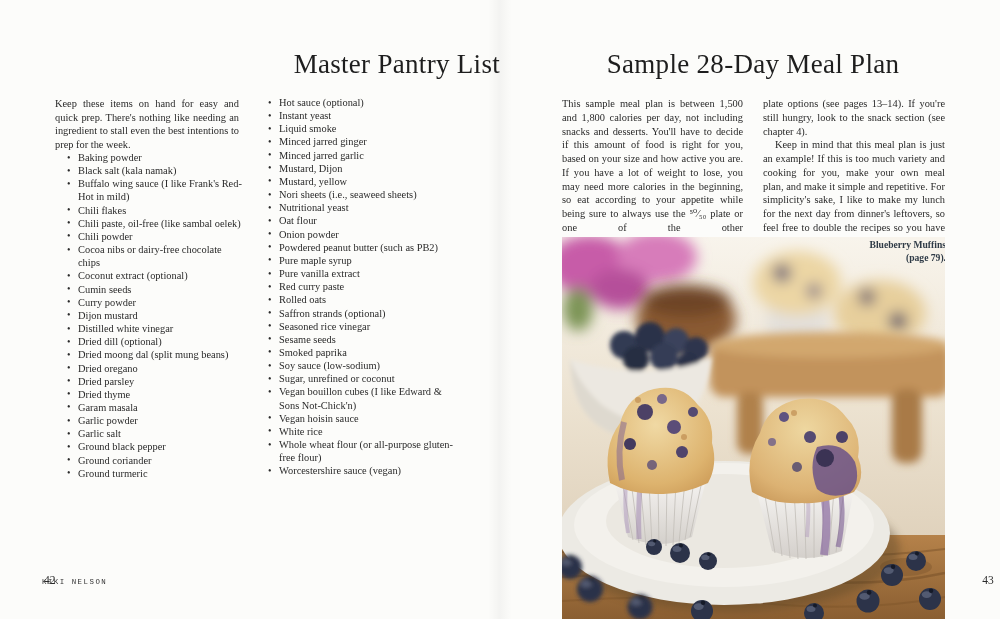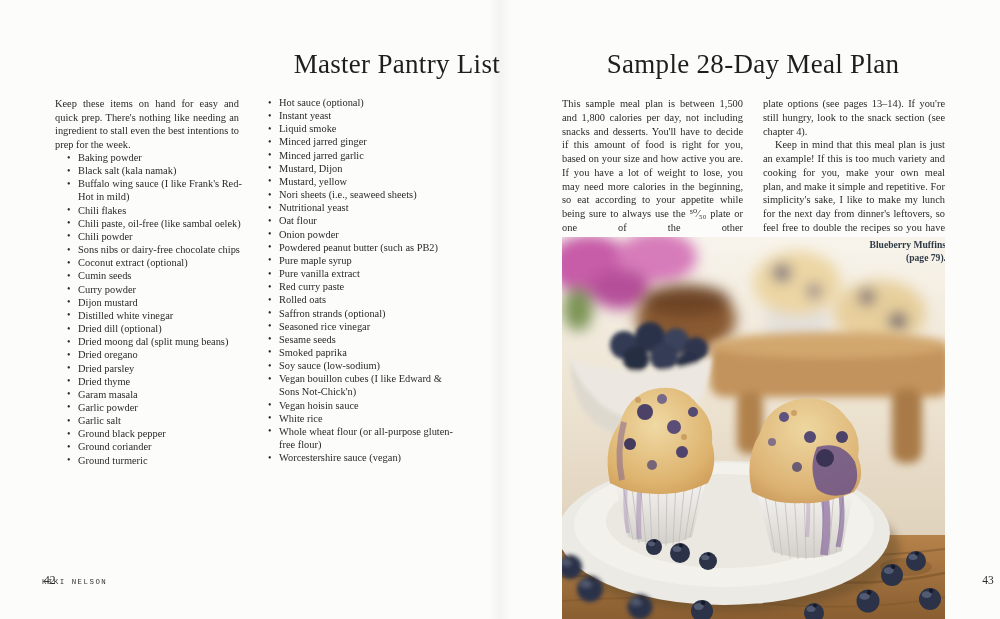--- a/index.html
+++ b/index.html
@@ -74,21 +74,21 @@
 <section class="page page-left">
   <h1 class="page-title" id="left-title">Master Pantry List</h1>
   <p class="intro">Keep these items on hand for easy and quick prep. There's nothing like needing an ingredient to stall even the best intentions to prep for the week.</p>
   <ul class="pantry-list" id="pantry-col1">
       <li>Baking powder</li>
       <li>Black salt (kala namak)</li>
       <li>Buffalo wing sauce (I like Frank's Red-Hot in mild)</li>
       <li>Chili flakes</li>
       <li>Chili paste, oil-free (like sambal oelek)</li>
       <li>Chili powder</li>
-      <li>Sons nibs or dairy-free chocolate chips</li>
+      <li>Cocoa nibs or dairy-free chocolate chips</li>
       <li>Coconut extract (optional)</li>
       <li>Cumin seeds</li>
       <li>Curry powder</li>
       <li>Dijon mustard</li>
       <li>Distilled white vinegar</li>
       <li>Dried dill (optional)</li>
       <li>Dried moong dal (split mung beans)</li>
       <li>Dried oregano</li>
       <li>Dried parsley</li>
       <li>Dried thyme</li>
@@ -114,20 +114,21 @@
       <li>Powdered peanut butter (such as PB2)</li>
       <li>Pure maple syrup</li>
       <li>Pure vanilla extract</li>
       <li>Red curry paste</li>
       <li>Rolled oats</li>
       <li>Saffron strands (optional)</li>
       <li>Seasoned rice vinegar</li>
       <li>Sesame seeds</li>
       <li>Smoked paprika</li>
       <li>Soy sauce (low-sodium)</li>
+      <li>Sugar, unrefined or coconut</li>
       <li>Vegan bouillon cubes (I like Edward &amp; Sons Not-Chick'n)</li>
       <li>Vegan hoisin sauce</li>
       <li>White rice</li>
       <li>Whole wheat flour (or all-purpose gluten-free flour)</li>
       <li>Worcestershire sauce (vegan)</li>
     </ul>
   <span class="folio-num folio-left-num">42</span>
   <span class="folio-author">KIKI NELSON</span>
 </section>
 

